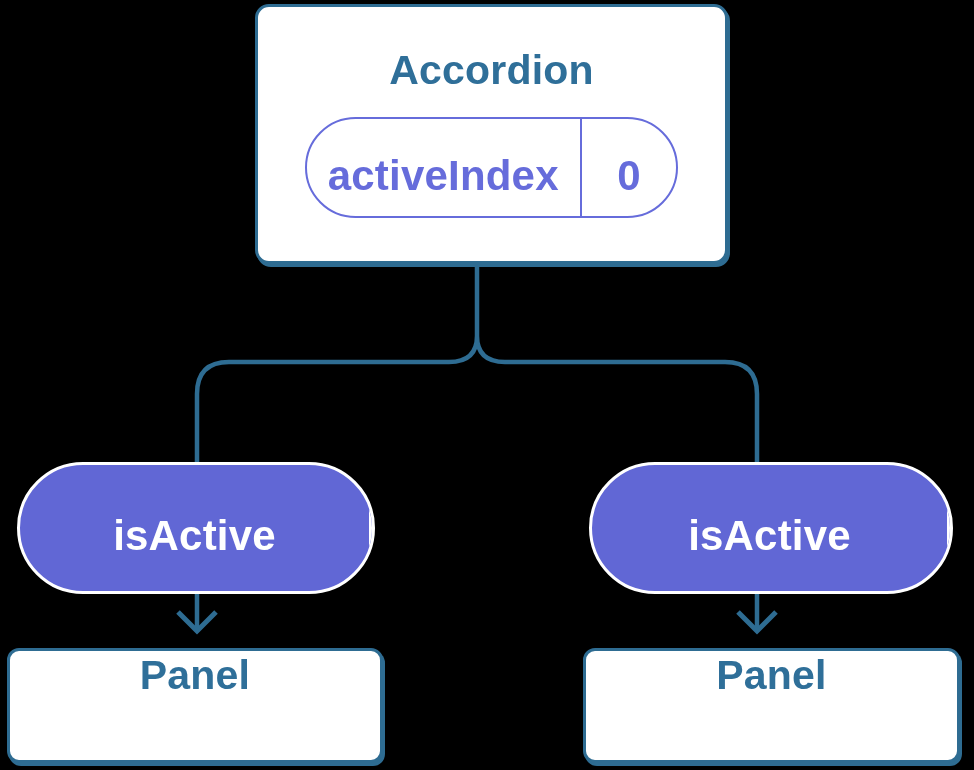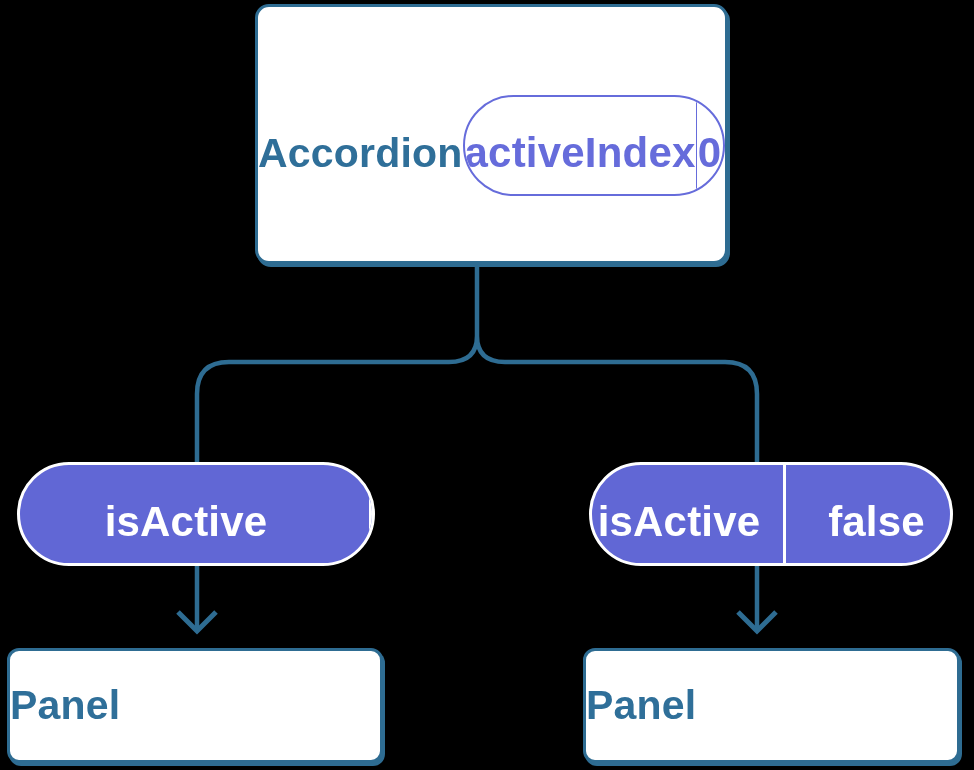--- a/index.html
+++ b/index.html
@@ -31,21 +31,21 @@
   }
   .connectors .tree { stroke-width: 4.5px; }
   .connectors .chevron { stroke-width: 5px; stroke-linejoin: miter; }
 
   .node {
     position: absolute; z-index: 2;
     background: var(--node-bg);
     border: 3px solid var(--line);
     border-radius: 14px;
     box-shadow: 2px 3px 0 var(--line);
-    display: flex; align-items: center;
+    display: flex; flex-direction: column; align-items: center;
   }
   .node-title {
     color: var(--node-text);
     font-size: 41px;
     font-weight: 700;
     line-height: 1.2;
     letter-spacing: 0.2px;
   }
   .accordion-node { left: 255px; top: 4px; width: 473px; height: 260px; }
   .accordion-node .node-title { margin-top: 39px; }
@@ -73,22 +73,21 @@
   }
   .state-pill .pill-cell { color: var(--purple-text); }
   .state-pill .pill-divider { width: 2.5px; background: var(--purple-text); }
   .state-pill .pill-value { width: 94px; }
 
   
   .prop-pill {
     position: absolute; z-index: 2;
     background: var(--purple-fill);
     border: 3px solid var(--pill-text);
-    height: 104px;
-    gap: 17px;
+    height: 132px;
   }
   .prop-pill .pill-cell { color: var(--pill-text); }
   .prop-pill .pill-divider { width: 3px; background: var(--pill-text); }
   .prop-pill-left  { left: 17px;  top: 462px; width: 358px; }
   .prop-pill-left  .pill-value { width: 140px; }
   .prop-pill-right { left: 589px; top: 462px; width: 364px; }
   .prop-pill-right .pill-value { width: 147px; }
 
   .panel-node {
     justify-content: flex-start;
@@ -123,21 +122,20 @@
   </div>
 
   <div class="pill prop-pill prop-pill-left">
     <span class="pill-cell pill-label">isActive</span>
     <span class="pill-divider"></span>
   </div>
 
   <div class="pill prop-pill prop-pill-right">
     <span class="pill-cell pill-label">isActive</span>
     <span class="pill-divider"></span>
-    <span class="pill-cell pill-value">false</span>
   </div>
 
   <div class="node panel-node panel-node-left">
     <div class="node-title">Panel</div>
   </div>
 
   <div class="node panel-node panel-node-right">
     <div class="node-title">Panel</div>
   </div>
 

